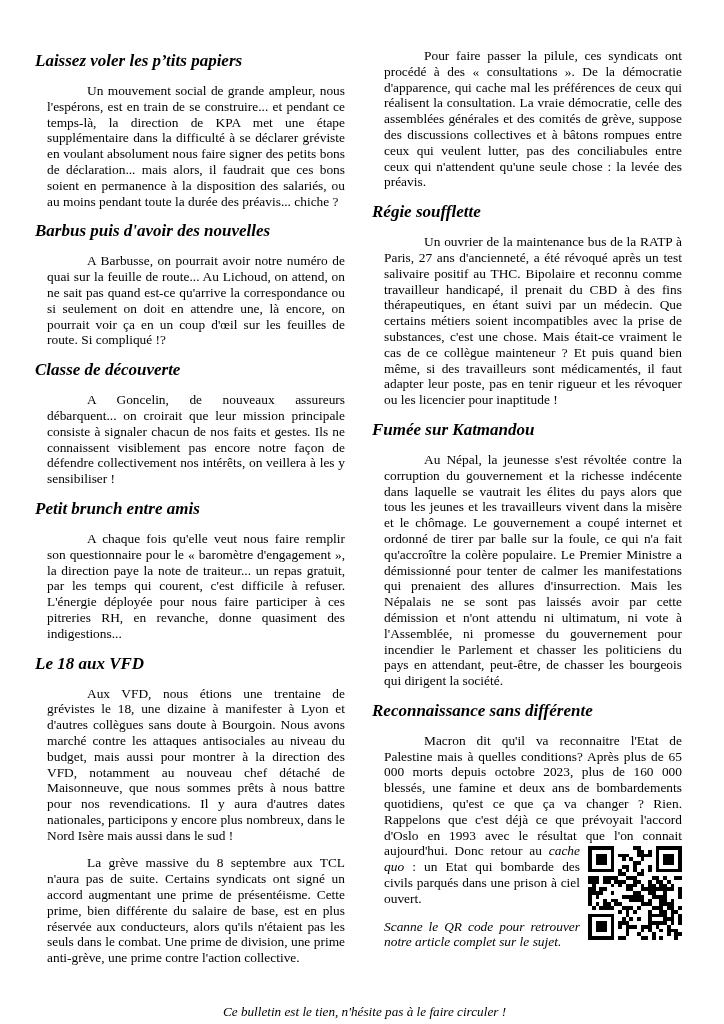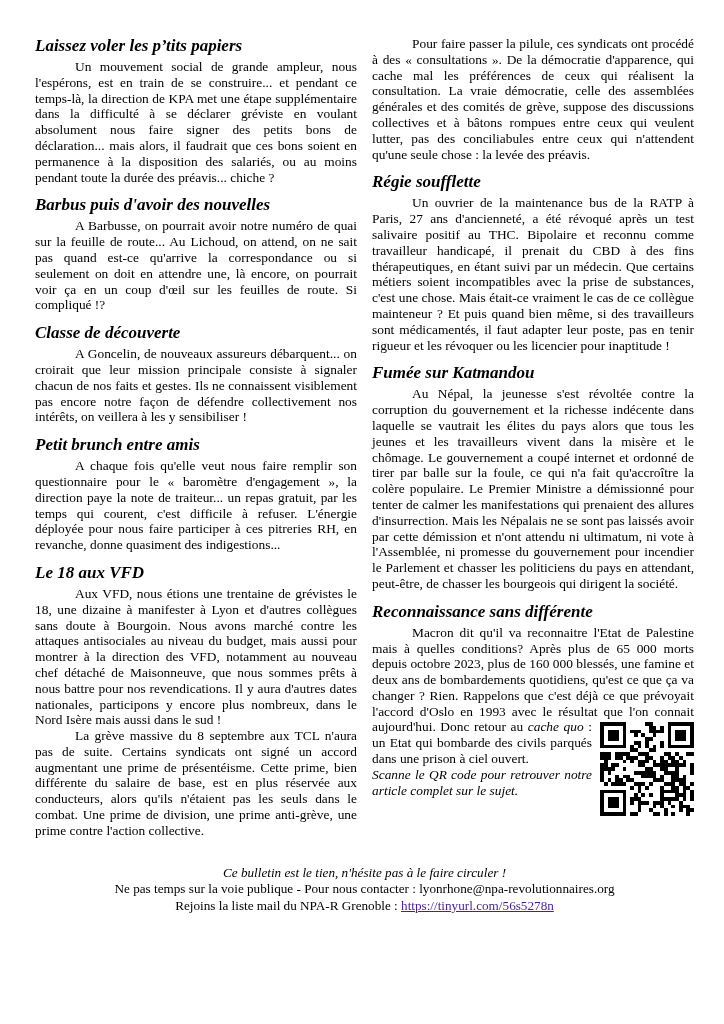--- a/index.html
+++ b/index.html
@@ -10,24 +10,24 @@
     font-family: "Liberation Serif", "DejaVu Serif", serif;
   }
   .page { box-sizing: border-box; width: 724px; height: 1024px; padding: 36px 30px 0 35px; }
   .columns { display: flex; gap: 15px; }
   .col { width: 322px; }
   .col h2 {
     font-size: 17px; line-height: 20px;
     font-weight: bold; font-style: italic;
     margin: 10px 0 3px 0;
   }
-  .col h2:first-child { margin-top: 0; }
+  .col h2:first-child { margin-top: 15px; }
   .col p {
     font-size: 13.4px; line-height: 15.8px;
-    margin: 0; text-align: justify; text-indent: 40px;
+    margin: 12px; text-align: justify; text-indent: 40px;
   }
   .col p.no-indent { text-indent: 0; }
   .italic { font-style: italic; }
   .qr {
     float: right; width: 94px; height: 94px;
     margin: 3px 0 3px 8px;
   }
   .qr svg { width: 100%; height: 100%; display: block; fill: #000; }
   .footer {
     margin-top: 26px; text-align: center;

